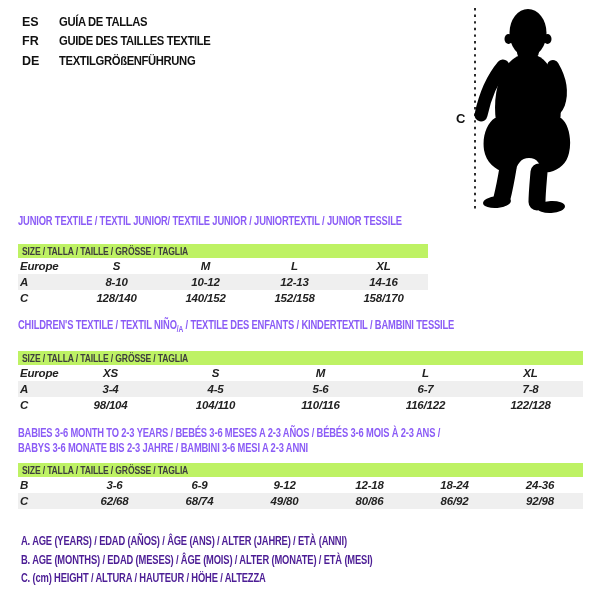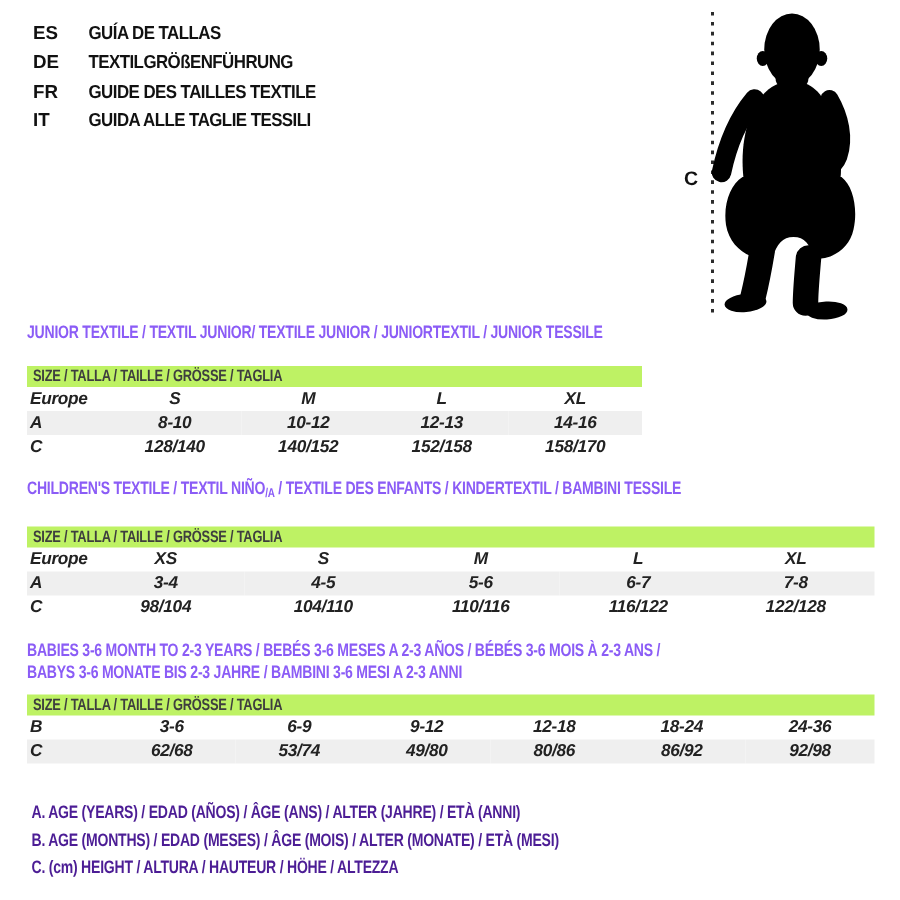--- a/index.html
+++ b/index.html
@@ -40,30 +40,26 @@
 </style>
 </head>
 <body>
 
 <div class="abs lang-list">
   <div class="lang-row">
     <span class="lang-code">ES</span>
     <span class="cond9">GUÍA DE TALLAS</span>
   </div>
   <div class="lang-row">
+    <span class="lang-code">FR</span>
+    <span class="cond9">GUIDE DES TAILLES TEXTILE</span>
+  </div>
+  <div class="lang-row">
     <span class="lang-code">DE</span>
     <span class="cond9">TEXTILGRÖßENFÜHRUNG</span>
-  </div>
-  <div class="lang-row">
-    <span class="lang-code">FR</span>
-    <span class="cond9">GUIDE DES TAILLES TEXTILE</span>
-  </div>
-  <div class="lang-row">
-    <span class="lang-code">IT</span>
-    <span class="cond9">GUIDA ALLE TAGLIE TESSILI</span>
   </div>
 </div>
 
 <div class="abs figure-wrap">
   <svg width="142" height="212" viewBox="0 0 142 212">
     <line x1="20" y1="6" x2="20" y2="207" stroke="#2b2b2b" stroke-width="2" stroke-dasharray="2.4 4.2"></line>
     <text x="1" y="121" font-size="13" font-weight="bold" fill="#111">C</text>
     <g fill="#000" stroke="none">
       <ellipse cx="73" cy="31" rx="18.5" ry="24"></ellipse>
       <ellipse cx="53.5" cy="37" rx="4" ry="5"></ellipse>
@@ -193,21 +189,21 @@
       <td>3-6</td>
       <td>6-9</td>
       <td>9-12</td>
       <td>12-18</td>
       <td>18-24</td>
       <td>24-36</td>
     </tr>
     <tr class="stripe">
       <td class="lbl">C</td>
       <td>62/68</td>
-      <td>53/74</td>
+      <td>68/74</td>
       <td>49/80</td>
       <td>80/86</td>
       <td>86/92</td>
       <td>92/98</td>
     </tr>
   </tbody>
     </table>
 </div>
 
 <div class="abs legend">

